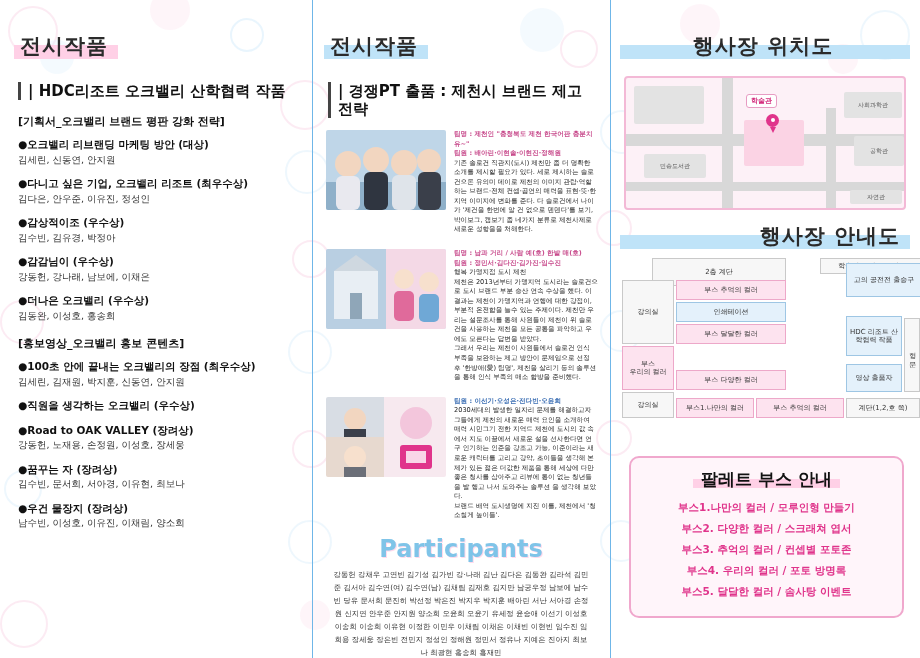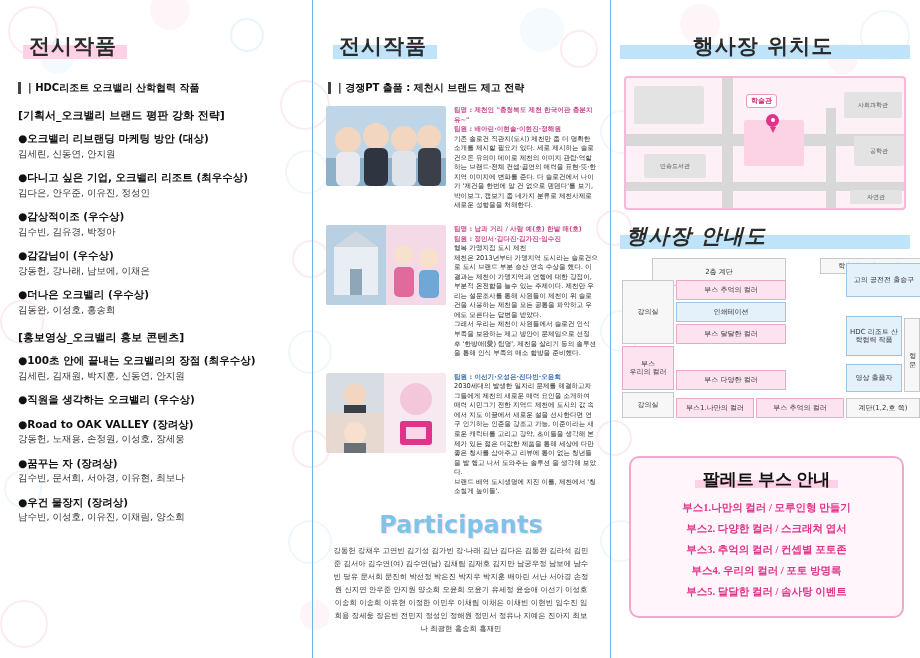--- a/index.html
+++ b/index.html
@@ -23,28 +23,28 @@
   
   .bubbles{position:absolute;inset:0;pointer-events:none;z-index:0;}
   .bub{position:absolute;border-radius:50%;opacity:.35;}
 
   .section-title{
     position:relative;z-index:2;
     font-size:21px;font-weight:bold;color:#2b2b2b;
     letter-spacing:1px;
     display:inline-block;
     padding:2px 10px 2px 6px;
-    margin:30px 0 14px 9px;
+    margin:30px 0 14px 0;
   }
   .hl-pink{background:linear-gradient(transparent 48%, #ffd0e6 48%, #ffd0e6 92%, transparent 92%);}
   .hl-blue{background:linear-gradient(transparent 48%, #bfe3f8 48%, #bfe3f8 92%, transparent 92%);}
 
   .sub-head{
     position:relative;z-index:2;
-    font-size:10px;font-weight:bold;color:#111;
+    font-size:15px;font-weight:bold;color:#111;
     margin:6px 0 12px 4px;
     border-left:3px solid #444;padding-left:7px;line-height:1.2;
   }
   .group-head{
     position:relative;z-index:2;
     font-size:11px;font-weight:bold;color:#111;margin:14px 0 9px 4px;
   }
   .item{position:relative;z-index:2;margin:0 0 11px 4px;}
   .item .t{font-size:10.5px;font-weight:bold;color:#111;line-height:1.3;}
   .item .n{font-size:9.5px;color:#333;margin-top:2px;line-height:1.3;}
@@ -84,21 +84,21 @@
   .floor{position:relative;z-index:2;margin:6px 2px 0 2px;}
   .fp-cell{position:absolute;box-sizing:border-box;border:1px solid #8fb7d8;background:#fff;font-size:7px;display:flex;align-items:center;justify-content:center;text-align:center;color:#333;line-height:1.2;}
   .fp-pink{background:#fde3ef;border-color:#eda8c9;}
   .fp-blue{background:#e4f1fb;border-color:#9ec6e4;}
   .fp-plain{background:#f7f7f7;border-color:#c9c9c9;}
 
   
   .booth{
     position:relative;z-index:2;margin:10px 6px 0 9px;
     border:2px solid #f0a8cd;border-radius:10px;background:#fff5fa;
-    padding:8px 6px 10px 6px;text-align:center;font-family:Liberation Serif, serif;
+    padding:8px 6px 10px 6px;text-align:center;
   }
   .booth h3{margin:2px 0 10px 0;font-size:17px;color:#111;font-weight:bold;}
   .booth .hl{background:linear-gradient(transparent 50%, #ffd0e6 50%, #ffd0e6 95%, transparent 95%);padding:0 8px;}
   .booth .row{font-size:10.5px;font-weight:bold;color:#e0348b;margin:7px 0;}
 
   .photo{width:100%;height:100%;display:block;}
 </style>
 </head>
 <body>
 
@@ -279,21 +279,21 @@
       <div class="blk" style="left:18px;top:76px;width:62px;height:24px;">민송도서관</div>
       <div class="blk" style="left:224px;top:112px;width:52px;height:14px;">자연관</div>
       <div class="maplabel" style="left:120px;top:16px;">학술관</div>
       <div class="pin" style="left:140px;top:36px;">
         <div class="head"></div>
           <div class="dot"></div>
           <div class="tip"></div>
       </div>
     </div>
 
-    <div class="section-title hl-blue" style="display:block;text-align:left;margin:10px 0 6px 0;font-style:italic;">행사장 안내도</div>
+    <div class="section-title hl-blue" style="display:block;text-align:right;margin:10px 0 6px 0;">행사장 안내도</div>
 
     <div class="floor" style="height:188px;">
       <div class="fp-cell fp-plain" style="left:30px;top:0;width:134px;height:28px;">2층 계단</div>
       <div class="fp-cell fp-plain" style="left:198px;top:0;width:104px;height:16px;">학술관 돌어오는 정문</div>
 
       <div class="fp-cell fp-pink" style="left:54px;top:22px;width:110px;height:20px;">부스 추억의 컬러</div>
       <div class="fp-cell fp-blue" style="left:54px;top:44px;width:110px;height:20px;">인쇄테이션</div>
       <div class="fp-cell fp-pink" style="left:54px;top:66px;width:110px;height:20px;">부스 달달한 컬러</div>
 
       <div class="fp-cell fp-plain" style="left:0;top:22px;width:52px;height:64px;">강의실</div>

